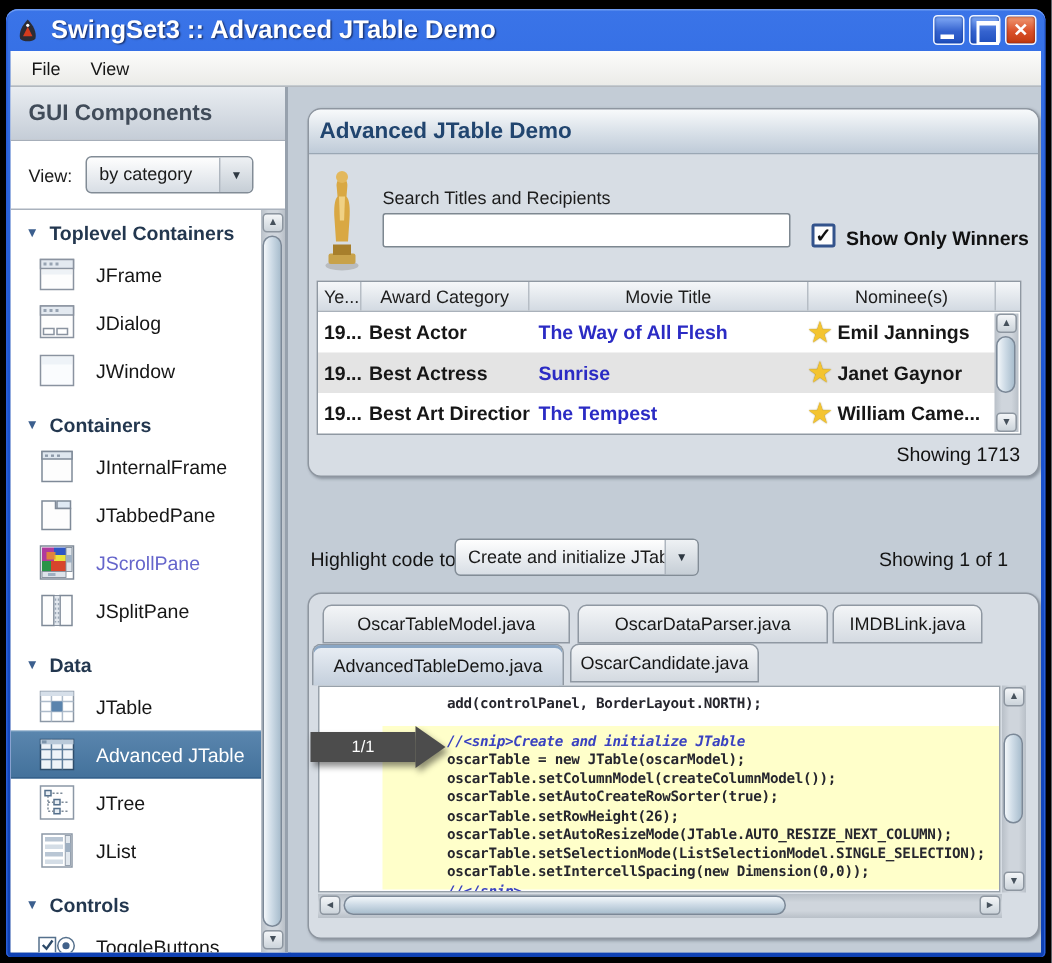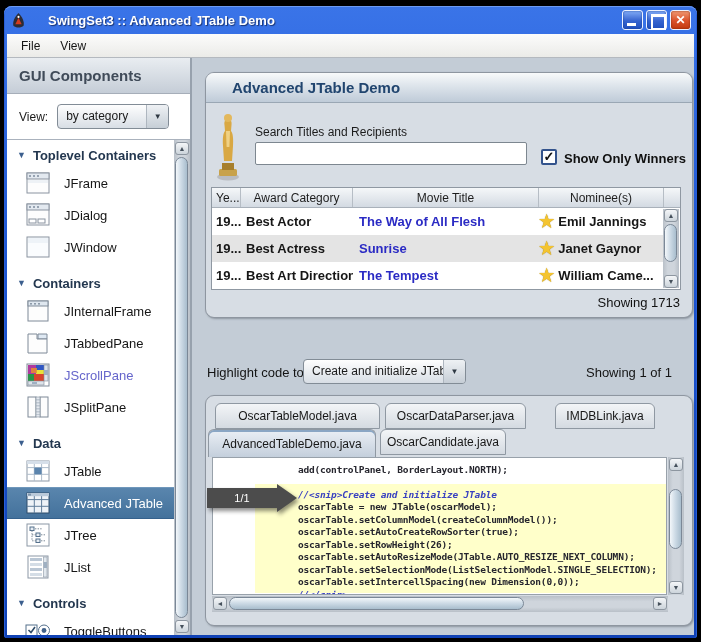--- a/index.html
+++ b/index.html
@@ -5,21 +5,21 @@
   * { box-sizing: border-box; margin:0; padding:0; }
   html,body { width:701px; height:642px; }
   body { background:#000; position:relative; font-family:"Liberation Sans",sans-serif; overflow:hidden; }
 
   
   .window { position:absolute; left:4px; top:6px; width:693px; height:632px;
     border-radius:8px 8px 3px 3px;
     background:linear-gradient(#3a74e8,#1c55d2 40%,#0f41b4);
     box-shadow:inset 0 1px 0 #6d9bf2, inset 1px 0 0 #2a5fd8, inset -1px 0 0 #2a5fd8; }
   .titlebar { height:28px; display:flex; align-items:center; padding:0 6px; }
-  .title-text { color:#fff; font-weight:bold; font-size:13px; flex:1; margin-left:21px;
+  .title-text { color:#fff; font-weight:bold; font-size:17px; flex:1; margin-left:7px;
     text-shadow:1px 1px 1px rgba(0,0,20,.55); white-space:nowrap; }
   .tb-btn { width:21px; height:20px; border-radius:3px; border:1px solid #eef3ff; margin-left:3px; position:relative; cursor:default; }
   .btn-min,.btn-max { background:linear-gradient(#83acf7,#3563cf 55%,#2050bf); box-shadow:inset 0 0 2px #123a90; }
   .btn-close { background:linear-gradient(#f09a74,#da512a 55%,#c23a10); box-shadow:inset 0 0 2px #7e1f03; }
   .btn-min::after { content:""; position:absolute; left:4px; bottom:3px; width:9px; height:3px; background:#fff; }
   .btn-max::after { content:""; position:absolute; left:4px; top:3px; width:11px; height:11px; border:2px solid #fff; border-top-width:3px; }
   .btn-close .x { position:absolute; inset:0; color:#fff; font-size:12px; font-weight:bold; text-align:center; line-height:18px; }
 
   .app { position:absolute; left:3px; right:3px; top:28px; bottom:3px; background:#c3ccd6; overflow:hidden; }
 
@@ -67,21 +67,21 @@
   .combo-text { flex:1; font-size:12px; padding:4px 8px 0; color:#1a1a1a; white-space:nowrap; overflow:hidden; }
   .combo-arrow { width:22px; display:flex; align-items:center; justify-content:center; font-size:8px;
     color:#2e3842; border-left:1px solid #aeb6bf; background:linear-gradient(#eef1f4,#c6ced6); }
 
   
   .main { position:absolute; left:187px; right:0; top:24px; bottom:0; background:#c3ccd6; }
   .panel { position:absolute; background:#d7dde4; border:1px solid #8e96a0; border-radius:9px;
     box-shadow:1px 1px 2px rgba(40,50,60,.35); }
   .panel-header { height:30px; border-radius:8px 8px 0 0;
     background:linear-gradient(#f8fafb,#dde4eb 45%,#bfcbd8); border-bottom:1px solid #9aa7b4;
-    display:flex; align-items:center; padding-left:26px; font-size:15px; font-weight:bold; color:#21456f; }
+    display:flex; align-items:center; padding-left:7px; font-size:15px; font-weight:bold; color:#21456f; }
   #demo-panel { left:11px; top:14px; width:488px; height:246px; }
   #code-panel { left:11px; top:337px; width:488px; height:231px; }
 
   
   .oscar { position:absolute; left:9px; top:40px; }
   .search-label { position:absolute; left:49px; top:52px; font-size:12px; color:#1c1c1c; }
   .search-input { position:absolute; left:49px; top:69px; width:272px; height:23px;
     border:1px solid #7d8790; border-radius:2px; background:#fff; font-size:12px; padding:0 5px; }
   .cb { position:absolute; left:335px; top:76px; width:16px; height:16px; border:2px solid #33538c;
     border-radius:2px; background:#fdfdfd; color:#101010; font-size:13px; line-height:12px;
@@ -394,21 +394,21 @@
 
       <div class="codebar-label">Highlight code to:</div>
       <div class="combo codebar-combo">
         <span class="combo-text">Create and initialize JTable</span>
         <span class="combo-arrow">▼</span>
       </div>
       <div class="codebar-status">Showing 1 of 1</div>
 
       <div class="panel" id="code-panel">
         <div class="tab" style="left:9px;top:7px;width:165px">OscarTableModel.java</div>
-        <div class="tab" style="left:179px;top:7px;width:141px">OscarDataParser.java</div>
+        <div class="tab" style="left:179px;top:7px;width:167px">OscarDataParser.java</div>
         <div class="tab" style="left:349px;top:7px;width:100px">IMDBLink.java</div>
 
         <div class="tab selected" style="left:2px;top:33px;width:168px">AdvancedTableDemo.java</div>
         <div class="tab" style="left:174px;top:33px;width:126px">OscarCandidate.java</div>
 
         <div class="code-view">
           <div class="hl-block"></div>
           <div class="code-line" style="top:6px">add(controlPanel, BorderLayout.NORTH);</div>
           <div class="code-line" style="top:18px"></div>
           <div class="code-line comment" style="top:31px">//&lt;snip&gt;Create and initialize JTable</div>

